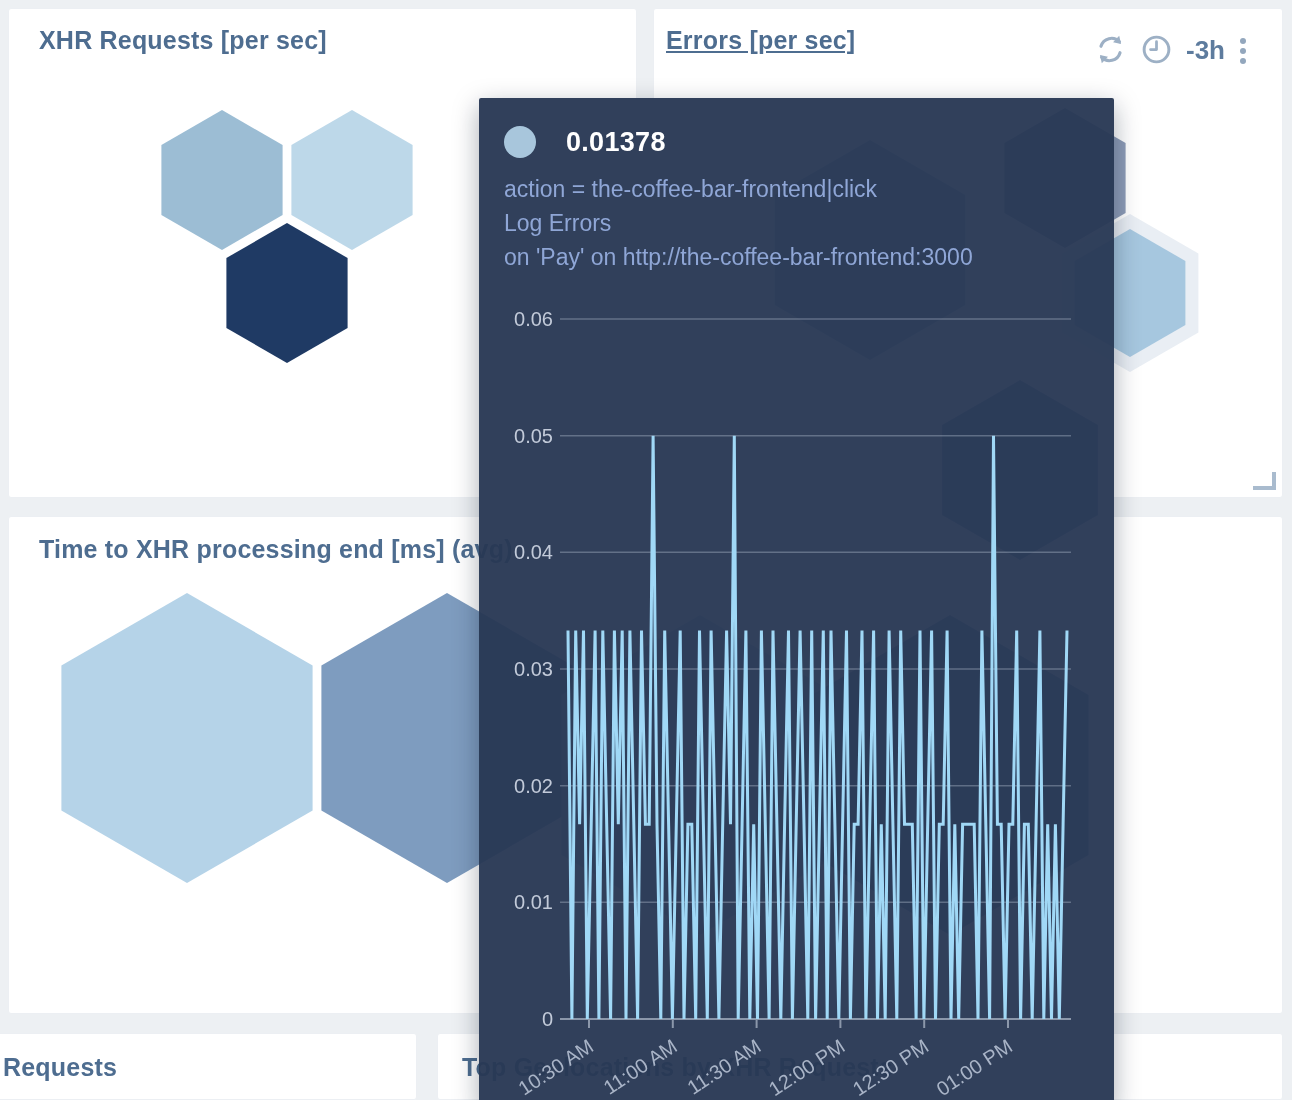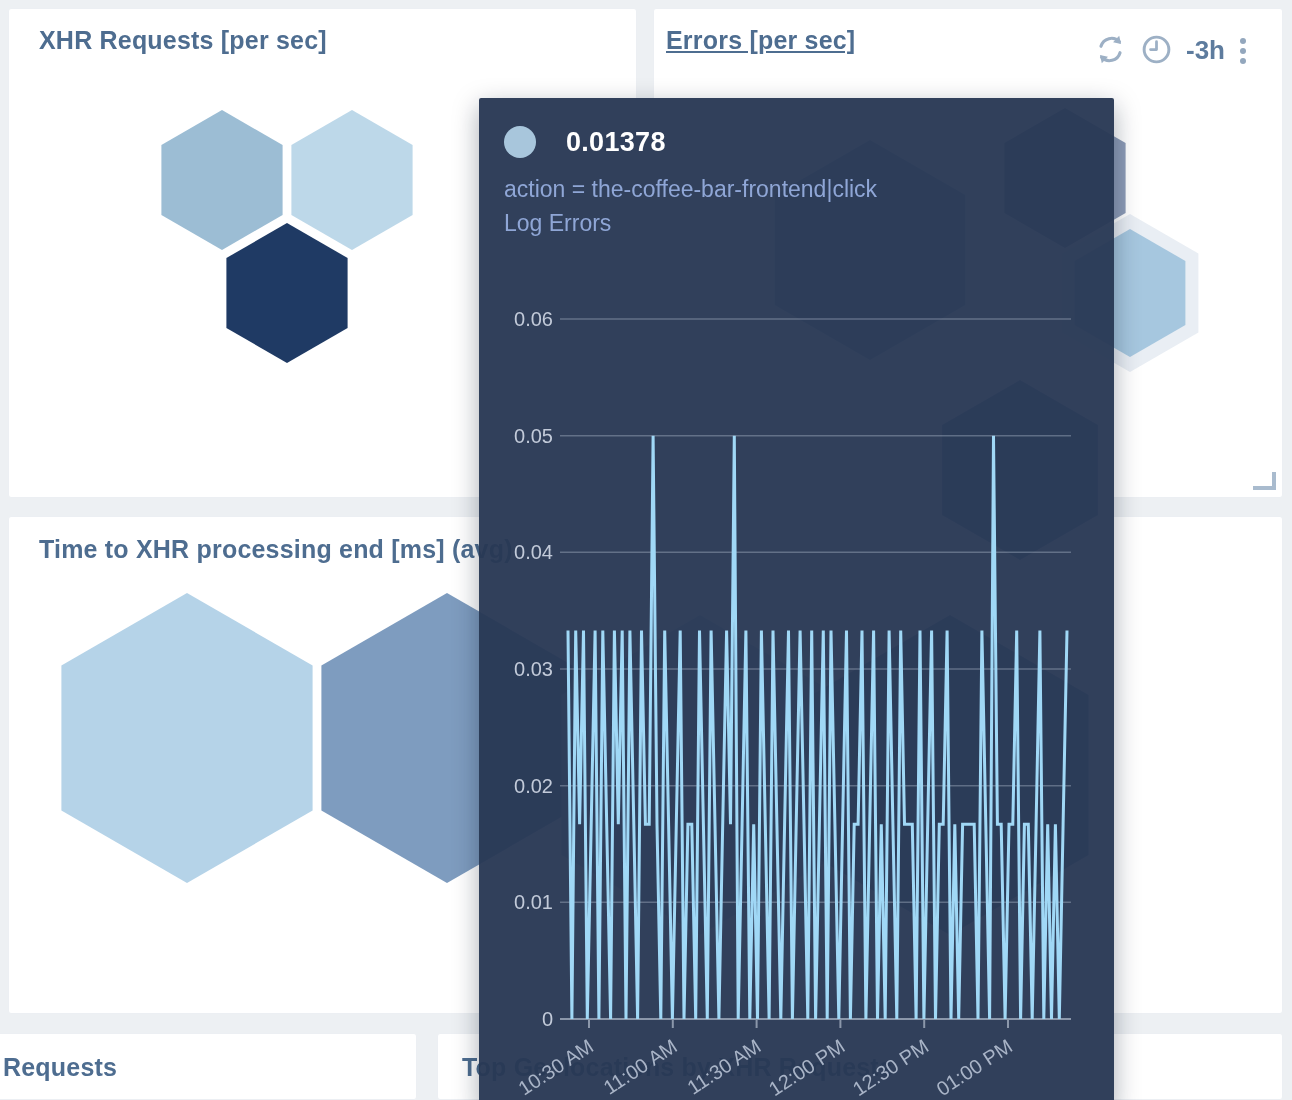--- a/index.html
+++ b/index.html
@@ -147,16 +147,17 @@
         <text x="535" y="952" class="xlab" text-anchor="end" transform="rotate(-33 535 952)">01:00 PM</text>
         <polyline points="89.0,532.5 92.9,921.0 96.7,532.5 100.6,726.2 104.5,532.5 108.3,921.0 112.2,726.2 116.1,532.5 119.9,921.0 123.8,532.5 127.7,726.2 131.6,921.0 135.4,532.5 139.3,726.2 143.2,532.5 147.0,921.0 150.9,532.5 154.8,726.2 158.6,921.0 162.5,532.5 166.4,726.2 170.2,726.2 174.1,337.7 178.0,726.2 181.8,921.0 185.7,532.5 189.6,726.2 193.4,921.0 197.3,726.2 201.2,532.5 205.0,921.0 208.9,726.2 212.8,726.2 216.7,921.0 220.5,532.5 224.4,726.2 228.3,921.0 232.1,532.5 236.0,726.2 239.9,921.0 243.7,726.2 247.6,532.5 251.5,726.2 255.3,337.7 259.2,921.0 263.1,726.2 266.9,532.5 270.8,921.0 274.7,726.2 278.5,921.0 282.4,532.5 286.3,726.2 290.1,921.0 294.0,532.5 297.9,726.2 301.8,921.0 305.6,726.2 309.5,532.5 313.4,921.0 317.2,726.2 321.1,532.5 325.0,726.2 328.8,921.0 332.7,532.5 336.6,921.0 340.4,726.2 344.3,532.5 348.2,921.0 352.0,532.5 355.9,726.2 359.8,921.0 363.6,726.2 367.5,532.5 371.4,921.0 375.2,726.2 379.1,726.2 383.0,532.5 386.9,921.0 390.7,726.2 394.6,532.5 398.5,921.0 402.3,726.2 406.2,921.0 410.1,532.5 413.9,726.2 417.8,921.0 421.7,532.5 425.5,726.2 429.4,726.2 433.3,726.2 437.1,921.0 441.0,532.5 444.9,921.0 448.7,726.2 452.6,532.5 456.5,921.0 460.3,726.2 464.2,726.2 468.1,532.5 472.0,921.0 475.8,726.2 479.7,921.0 483.6,726.2 487.4,726.2 491.3,726.2 495.2,726.2 499.0,921.0 502.9,532.5 506.8,726.2 510.6,921.0 514.5,337.7 518.4,726.2 522.2,726.2 526.1,921.0 530.0,726.2 533.8,726.2 537.7,532.5 541.6,921.0 545.4,726.2 549.3,726.2 553.2,921.0 557.1,726.2 560.9,532.5 564.8,921.0 568.7,726.2 572.5,921.0 576.4,726.2 580.3,921.0 584.1,726.2 588.0,532.5" class="series"></polyline>
       </svg>
     <div class="tt-header">
       <span class="tt-dot"></span>
       <span class="tt-value">0.01378</span>
     </div>
     <div class="tt-desc">
       <div>action = the-coffee-bar-frontend|click</div>
       <div>Log Errors</div>
+      <div>on 'Pay' on http://the-coffee-bar-frontend:3000</div>
     </div>
   </div>
 
 </div>
 
 </body></html>

